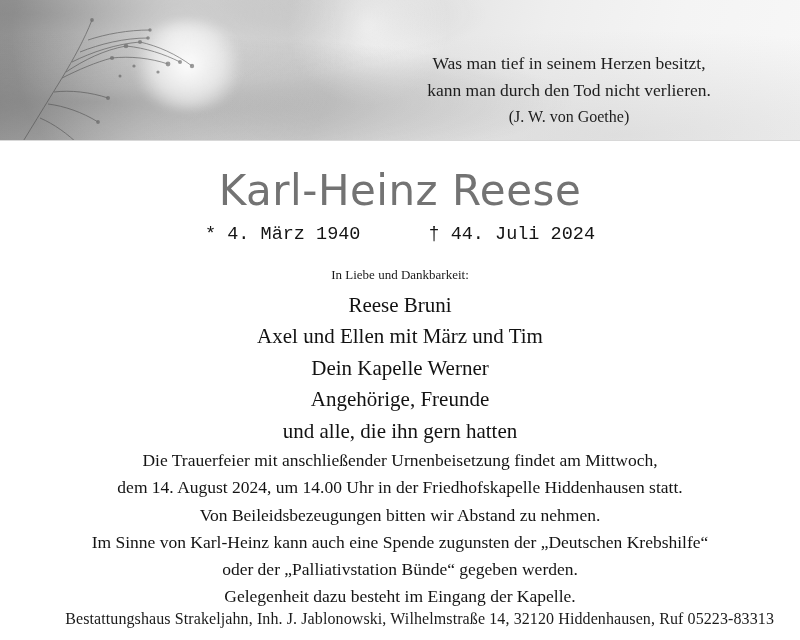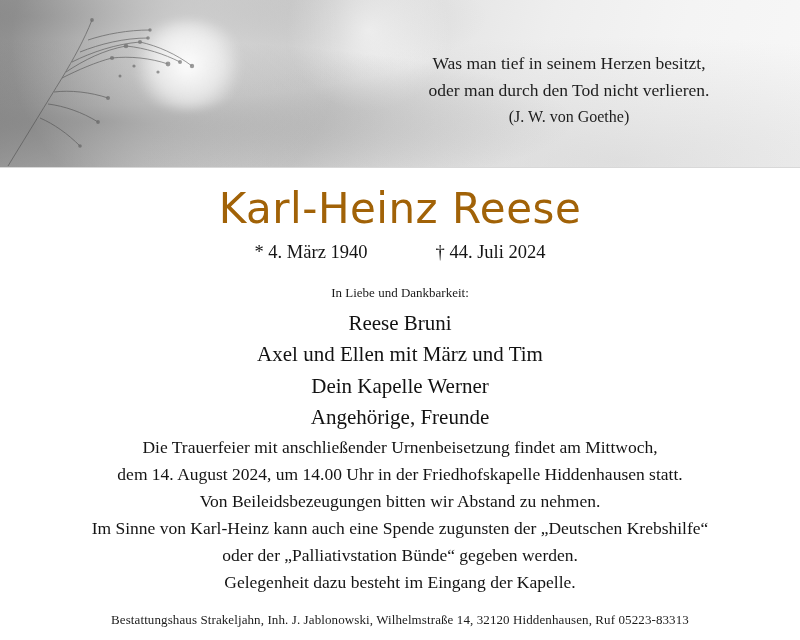--- a/index.html
+++ b/index.html
@@ -87,36 +87,37 @@
 
   
   .body-area {
     flex: 1;
     padding: 0 26px;
     text-align: center;
     display: flex;
     flex-direction: column;
   }
   .name {
-    margin-top: 19px;
+    margin-top: 28px;
     font-family: "DejaVu Sans", sans-serif;
     font-weight: 400;
     font-size: 42px;
     letter-spacing: 0.5px;
-    color: #a16207;
+    color: #737373;
     line-height: 1.06;
     text-align: center;
   }
   .dates {
     margin-top: 10px;
     display: flex;
     justify-content: center;
     gap: 68px;
     font-size: 18.5px;
     color: #141414;
+    font-family: Liberation Mono, monospace;
   }
   .dates span {
     white-space: nowrap;
   }
 
   .family {
     margin-top: 20px;
   }
   .family-intro {
     font-size: 13px;
@@ -136,23 +137,24 @@
     line-height: 1.55;
     color: #141414;
   }
   .details div {
     white-space: nowrap;
   }
 
   .footer {
     margin-top: auto;
     padding-bottom: 12px;
-    font-size: 13px;
+    font-size: 16px;
     color: #1b1b1b;
     letter-spacing: 0.1px;
+    text-align: right;
   }
 </style>
 </head>
 <body>
 
 <div class="obituary">
 
   <div class="header">
     <div class="vignette"></div>
     <div class="glow"></div>
@@ -186,21 +188,21 @@
         <circle cx="80" cy="146" r="1.8"></circle>
         <circle cx="92" cy="20" r="1.9"></circle>
         <circle cx="158" cy="72" r="1.6"></circle>
         <circle cx="134" cy="66" r="1.6"></circle>
         <circle cx="120" cy="76" r="1.5"></circle>
       </g>
     </svg>
 
     <div class="quote">
       <div>Was man tief in seinem Herzen besitzt,</div>
-      <div>oder man durch den Tod nicht verlieren.</div>
+      <div>kann man durch den Tod nicht verlieren.</div>
       <span class="src">(J. W. von Goethe)</span>
     </div>
 
     <div class="header-rule"></div>
   </div>
 
   <div class="body-area">
 
     <div class="name">Karl-Heinz Reese</div>
 
@@ -209,20 +211,21 @@
       <span>† 44. Juli 2024</span>
     </div>
 
     <div class="family">
       <div class="family-intro">In Liebe und Dankbarkeit:</div>
       <div class="family-list">
         <div>Reese Bruni</div>
         <div>Axel und Ellen mit März und Tim</div>
         <div>Dein Kapelle Werner</div>
         <div>Angehörige, Freunde</div>
+        <div>und alle, die ihn gern hatten</div>
       </div>
     </div>
 
     <div class="details">
       <div>Die Trauerfeier mit anschließender Urnenbeisetzung findet am Mittwoch,</div>
       <div>dem 14. August 2024, um 14.00 Uhr in der Friedhofskapelle Hiddenhausen statt.</div>
       <div>Von Beileidsbezeugungen bitten wir Abstand zu nehmen.</div>
       <div>Im Sinne von Karl-Heinz kann auch eine Spende zugunsten der „Deutschen Krebshilfe“</div>
       <div>oder der „Palliativstation Bünde“ gegeben werden.</div>
       <div>Gelegenheit dazu besteht im Eingang der Kapelle.</div>

